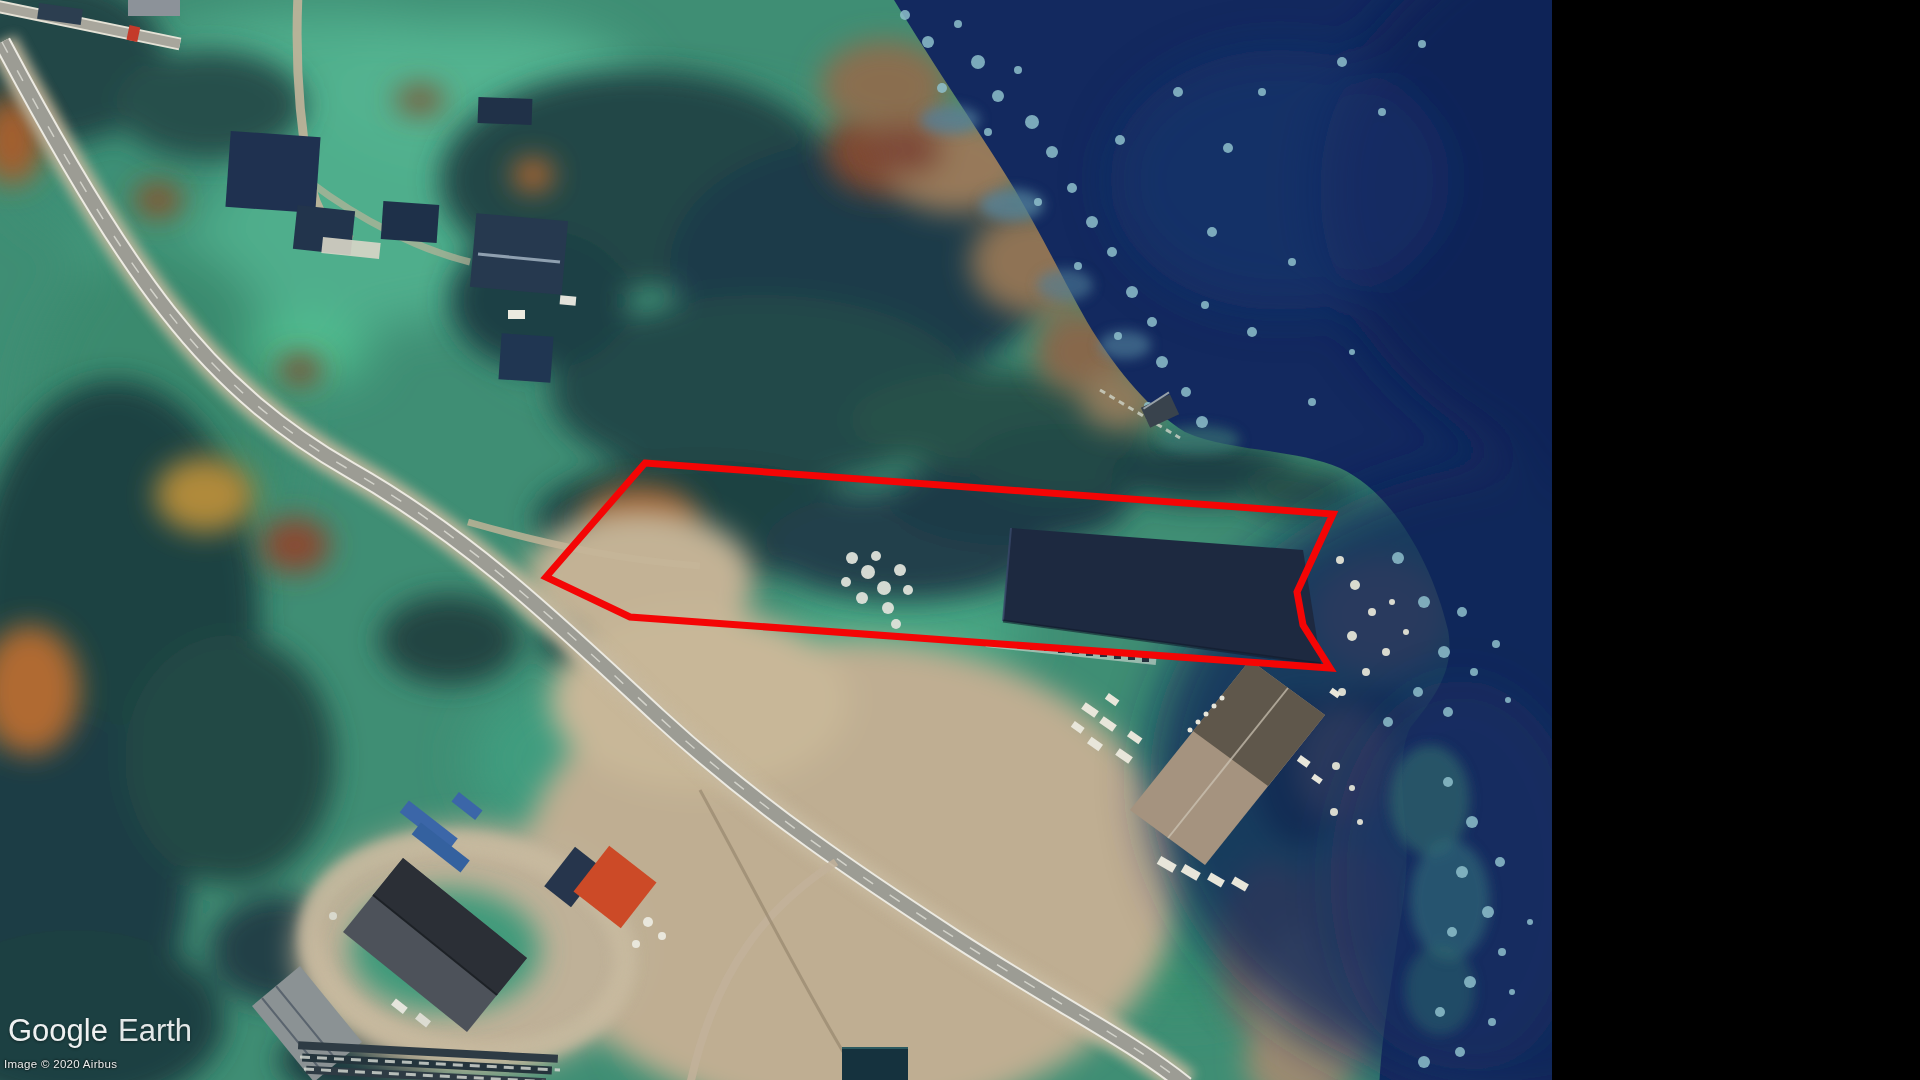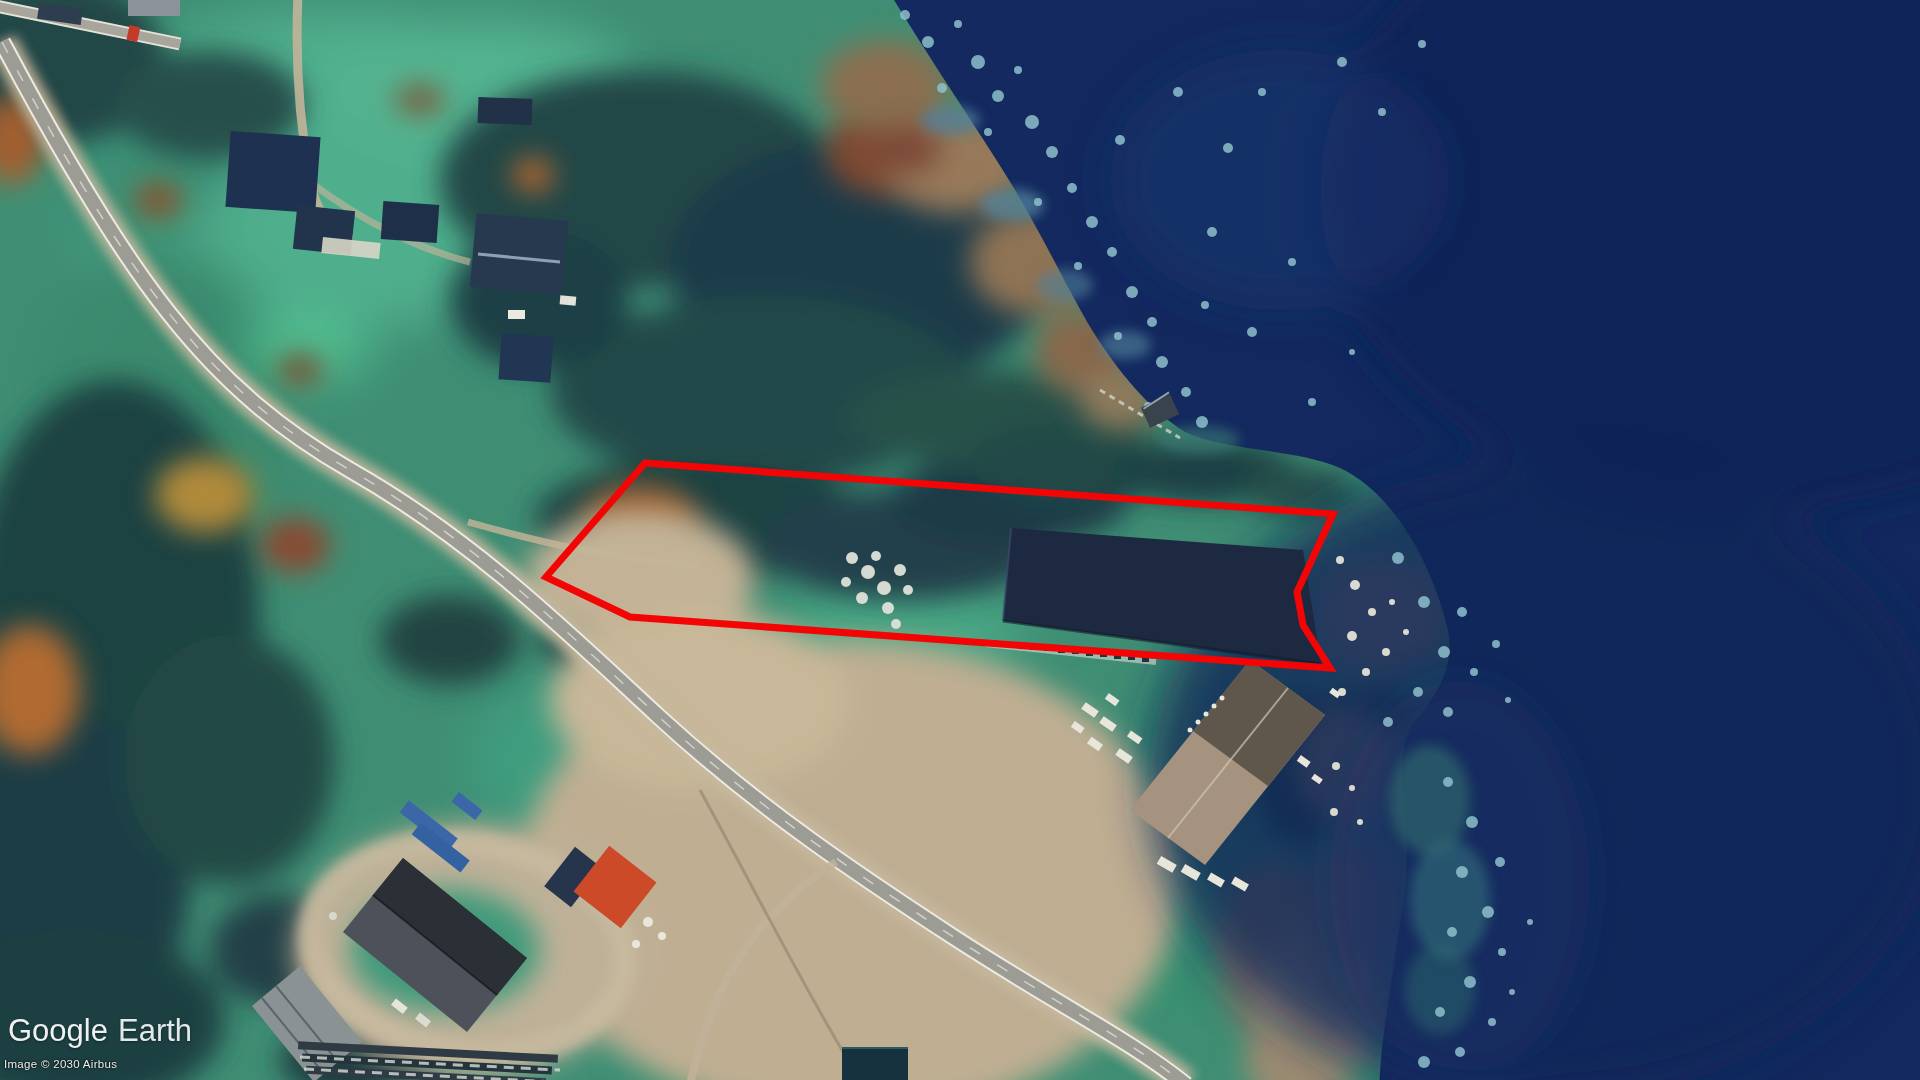--- a/index.html
+++ b/index.html
@@ -1,16 +1,16 @@
 <!DOCTYPE html>
 <html><head>
 <meta charset="utf-8">
 <style>
   html,body{margin:0;padding:0;background:#000;}
-  .stage{position:relative;width:1920px;height:1080px;overflow:hidden;font-family:"Liberation Sans",sans-serif;}
+  .stage{position:relative;width:1552px;height:1080px;overflow:hidden;font-family:"Liberation Sans",sans-serif;}
   .stage svg{position:absolute;left:0;top:0;display:block;}
   .watermark{position:absolute;left:8px;top:1014px;font-size:31px;line-height:1.1;color:#fff;opacity:.93;
     text-shadow:0 1px 3px rgba(0,0,0,.45);letter-spacing:0px;user-select:none;}
   .watermark .w2{margin-left:10px;font-weight:400;opacity:.95;}
   .attribution{position:absolute;left:4px;top:1058px;font-size:11.5px;color:#fff;opacity:.92;
     text-shadow:0 0 2px #000,0 0 3px rgba(0,0,0,.8);letter-spacing:.3px;user-select:none;}
 </style>
 </head>
 <body>
 
@@ -333,14 +333,14 @@
       <path d="M 304,1069 L 556,1082" stroke="#cfd5ce" stroke-width="3" stroke-dasharray="10 7" opacity=".85" fill="none"></path>
     </g>
     <rect x="842" y="1048" width="66" height="34" fill="#15323e"></rect>
     <path d="M 842,1048 L 908,1048" stroke="#2c5a60" stroke-width="2" fill="none"></path>
   </g>
 
   <polygon fill="none" stroke-linejoin="miter" points="645,463 1333,514 1297,592 1303,625 1330,668 630,617 546,577" stroke="#f40505" stroke-width="7"></polygon>
 </svg>
 
   <div class="watermark"><span>Google</span><span class="w2">Earth</span></div>
-  <div class="attribution">Image © 2030 Airbus</div>
+  <div class="attribution">Image © 2020 Airbus</div>
 </div>
 
 </body></html>

